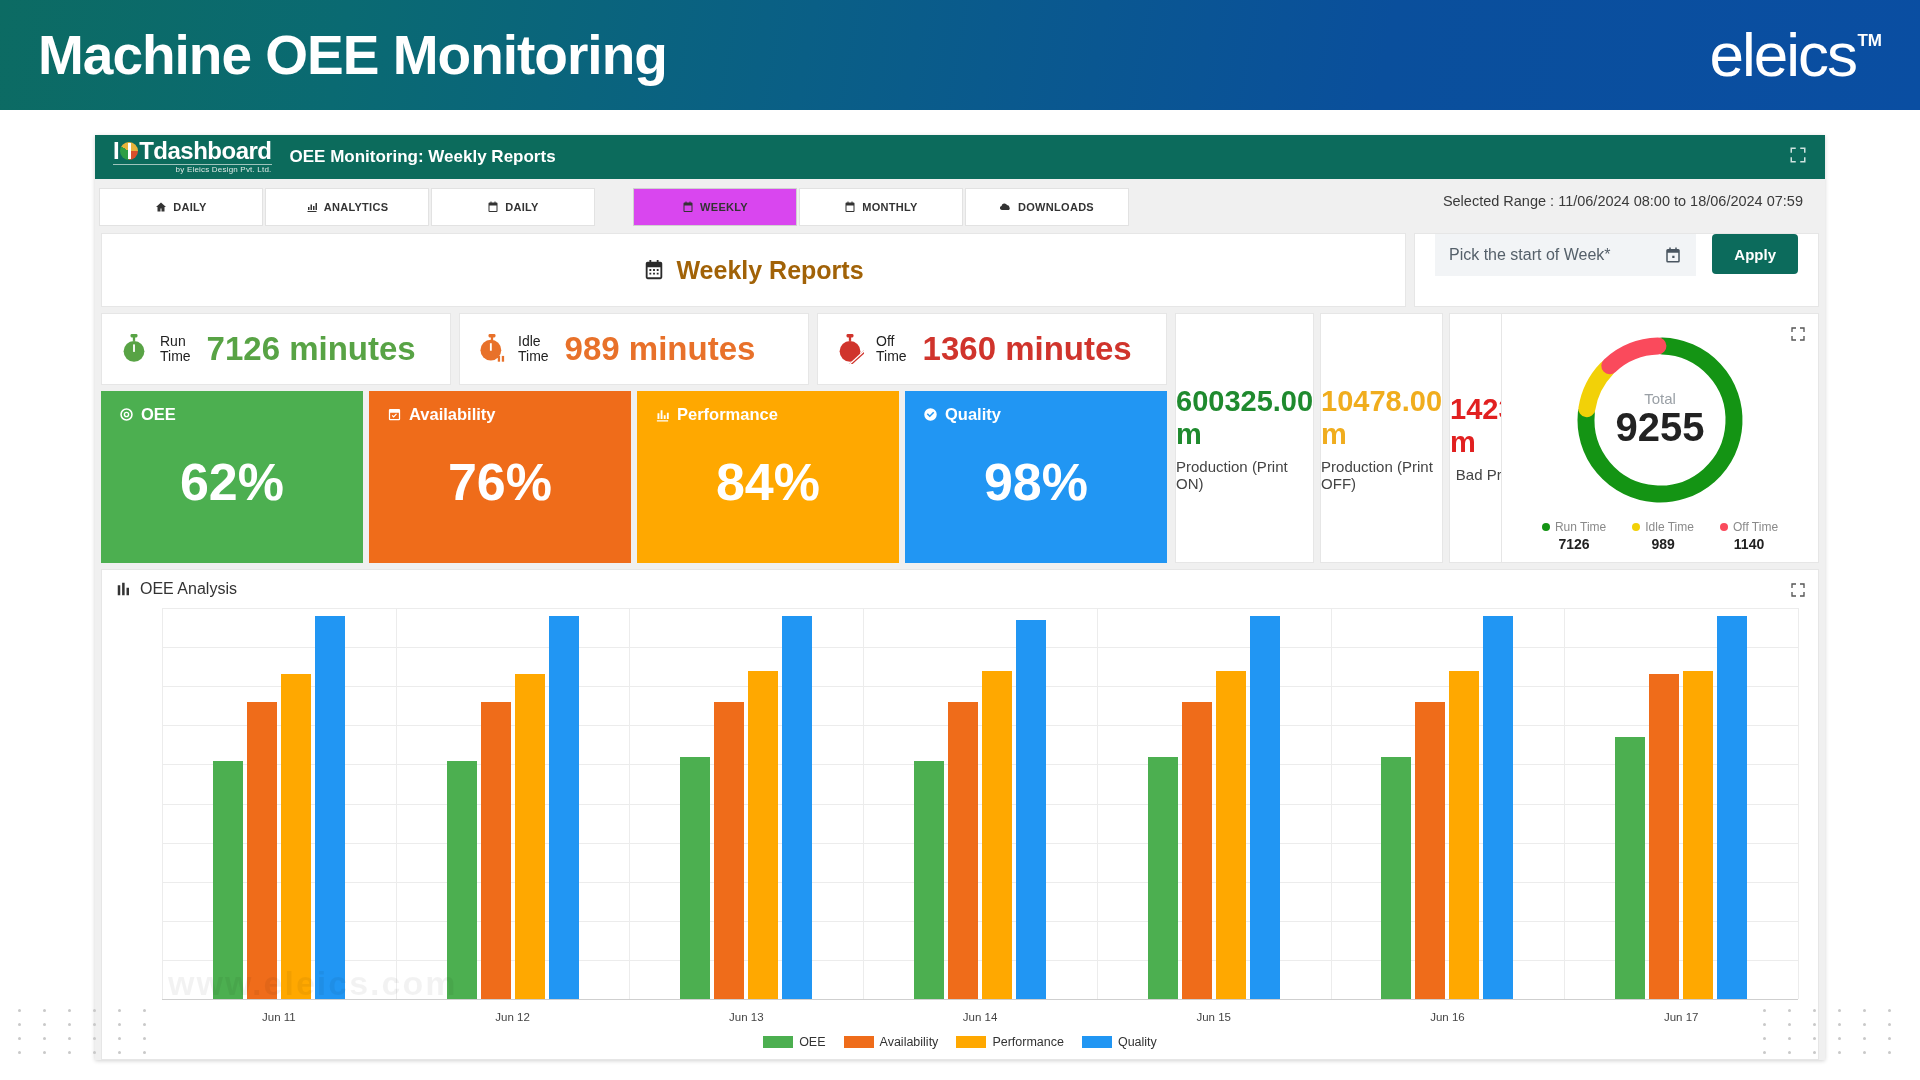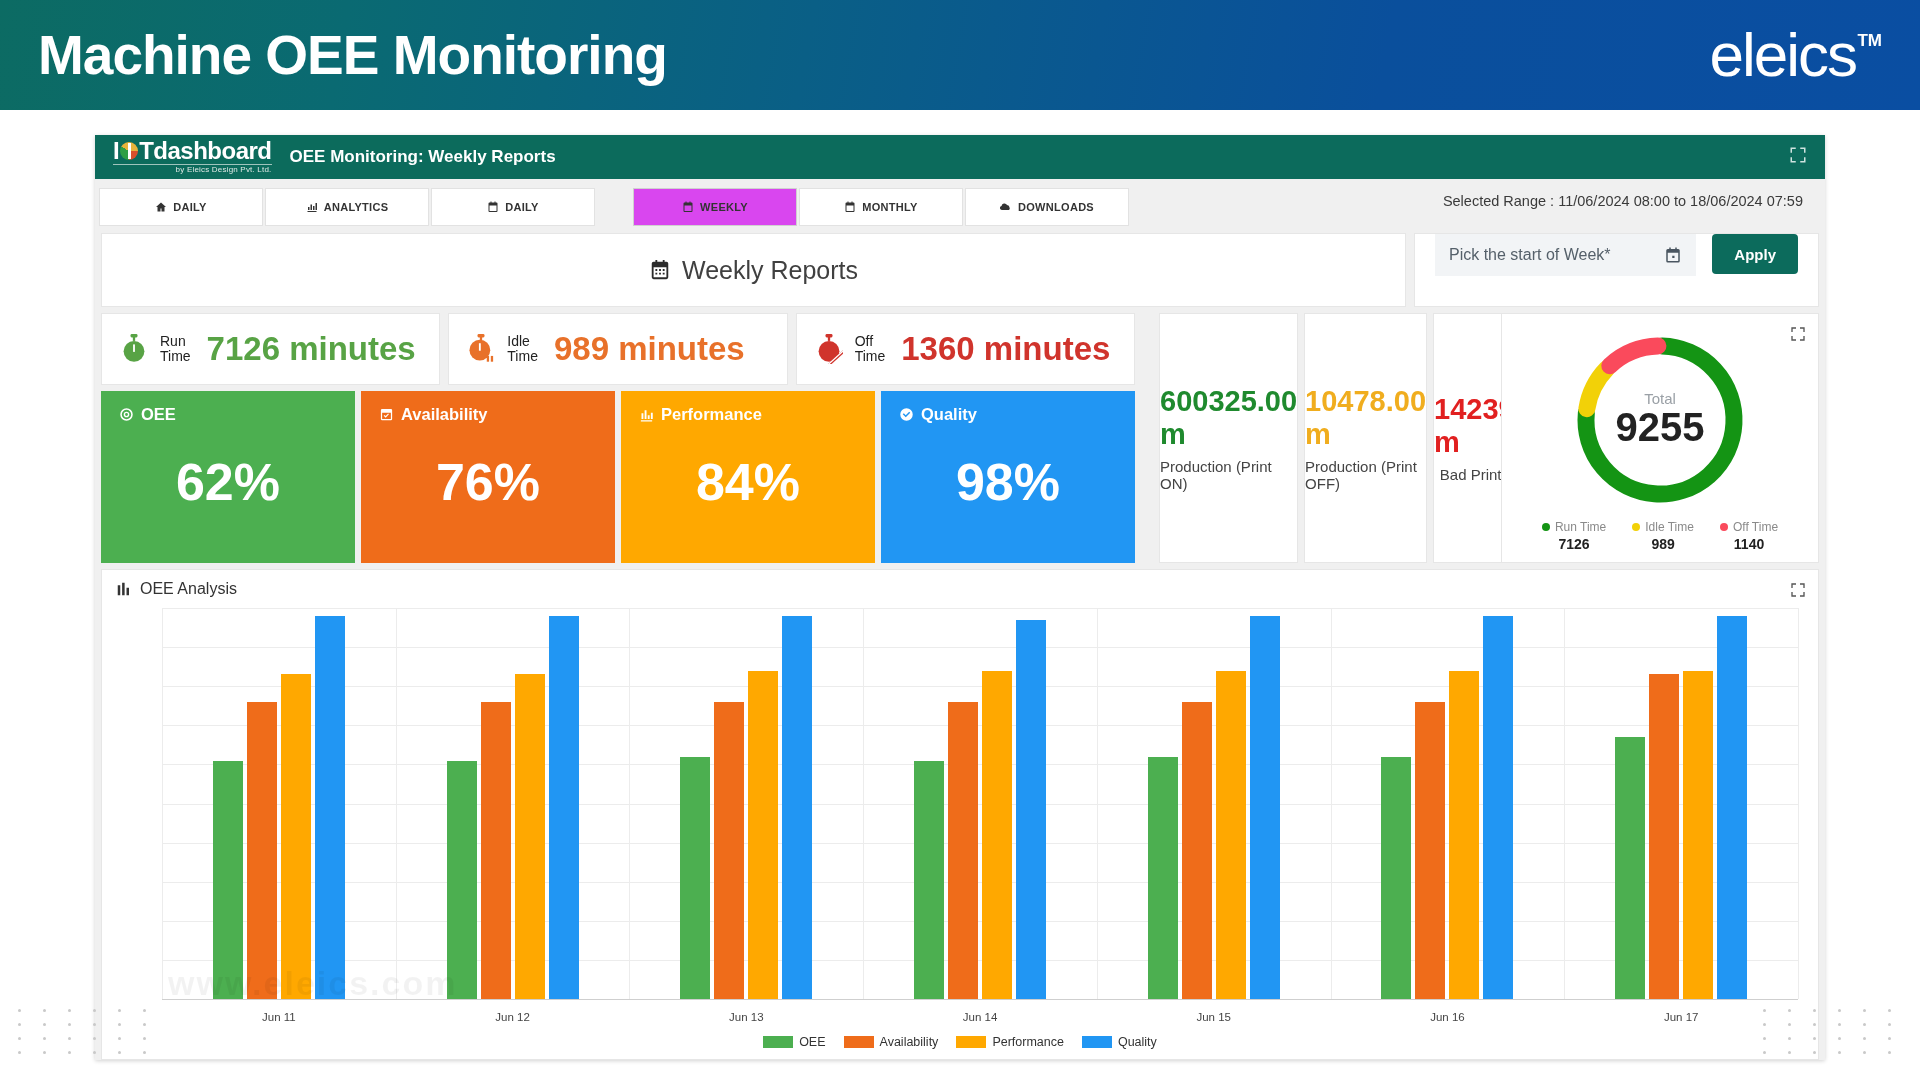--- a/index.html
+++ b/index.html
@@ -77,40 +77,40 @@
   .selected-range {
     position: absolute; right: 22px; top: 14px;
     font-size: 14.5px; color: #3a3a3a;
   }
 
   
   .reportband { display: flex; gap: 8px; padding: 4px 6px 0 6px; }
   .report-title-card {
     flex: 1 1 auto; background: #fff; border: 1px solid #e6e6e6; height: 74px;
     display: flex; align-items: center; justify-content: center; gap: 11px;
-    font-size: 25px; font-weight: normal; color: #404040;
+    font-size: 25px; font-weight: bold; color: #a16207;
   }
   .report-title-card svg { width: 22px; height: 22px; fill: #2b2b2b; }
   .picker-card {
     width: 405px; background: #fff; border: 1px solid #e6e6e6; height: 74px;
     display: flex; align-items: flex-start; gap: 16px; padding: 0 20px;
   }
   .date-input {
     flex: 1; height: 42px; background: #f2f4f6; border: none;
     display: flex; align-items: center; justify-content: space-between;
     padding: 0 14px; color: #55606a; font-size: 16px;
   }
   .date-input svg { width: 18px; height: 18px; fill: #4a5560; }
   .apply-btn {
     background: #0c6b5c; color: #fff; border: none; height: 40px; padding: 0 22px;
     border-radius: 4px; font-size: 15px; font-weight: bold; cursor: pointer;
   }
 
   
-  .kpiwrap { display: flex; gap: 24px; padding: 6px 6px 0 6px; }
+  .kpiwrap { display: flex; gap: 8px; padding: 6px 6px 0 6px; }
   .kpi-left { flex: 1 1 auto; display: flex; flex-direction: column; gap: 6px; }
   .timerow { display: flex; gap: 8px; }
   .time-card {
     flex: 1; background: #fff; border: 1px solid #e6e6e6; height: 72px;
     display: flex; align-items: center; gap: 12px; padding: 0 18px;
   }
   .time-icon { width: 28px; height: 30px; flex: none; }
   .time-label { font-size: 14px; line-height: 1.05; color: #222; font-weight: 500; }
   .time-value { font-size: 33px; font-weight: bold; margin-left: 4px; white-space: nowrap; }
   .tilerow { display: flex; gap: 6px; }

